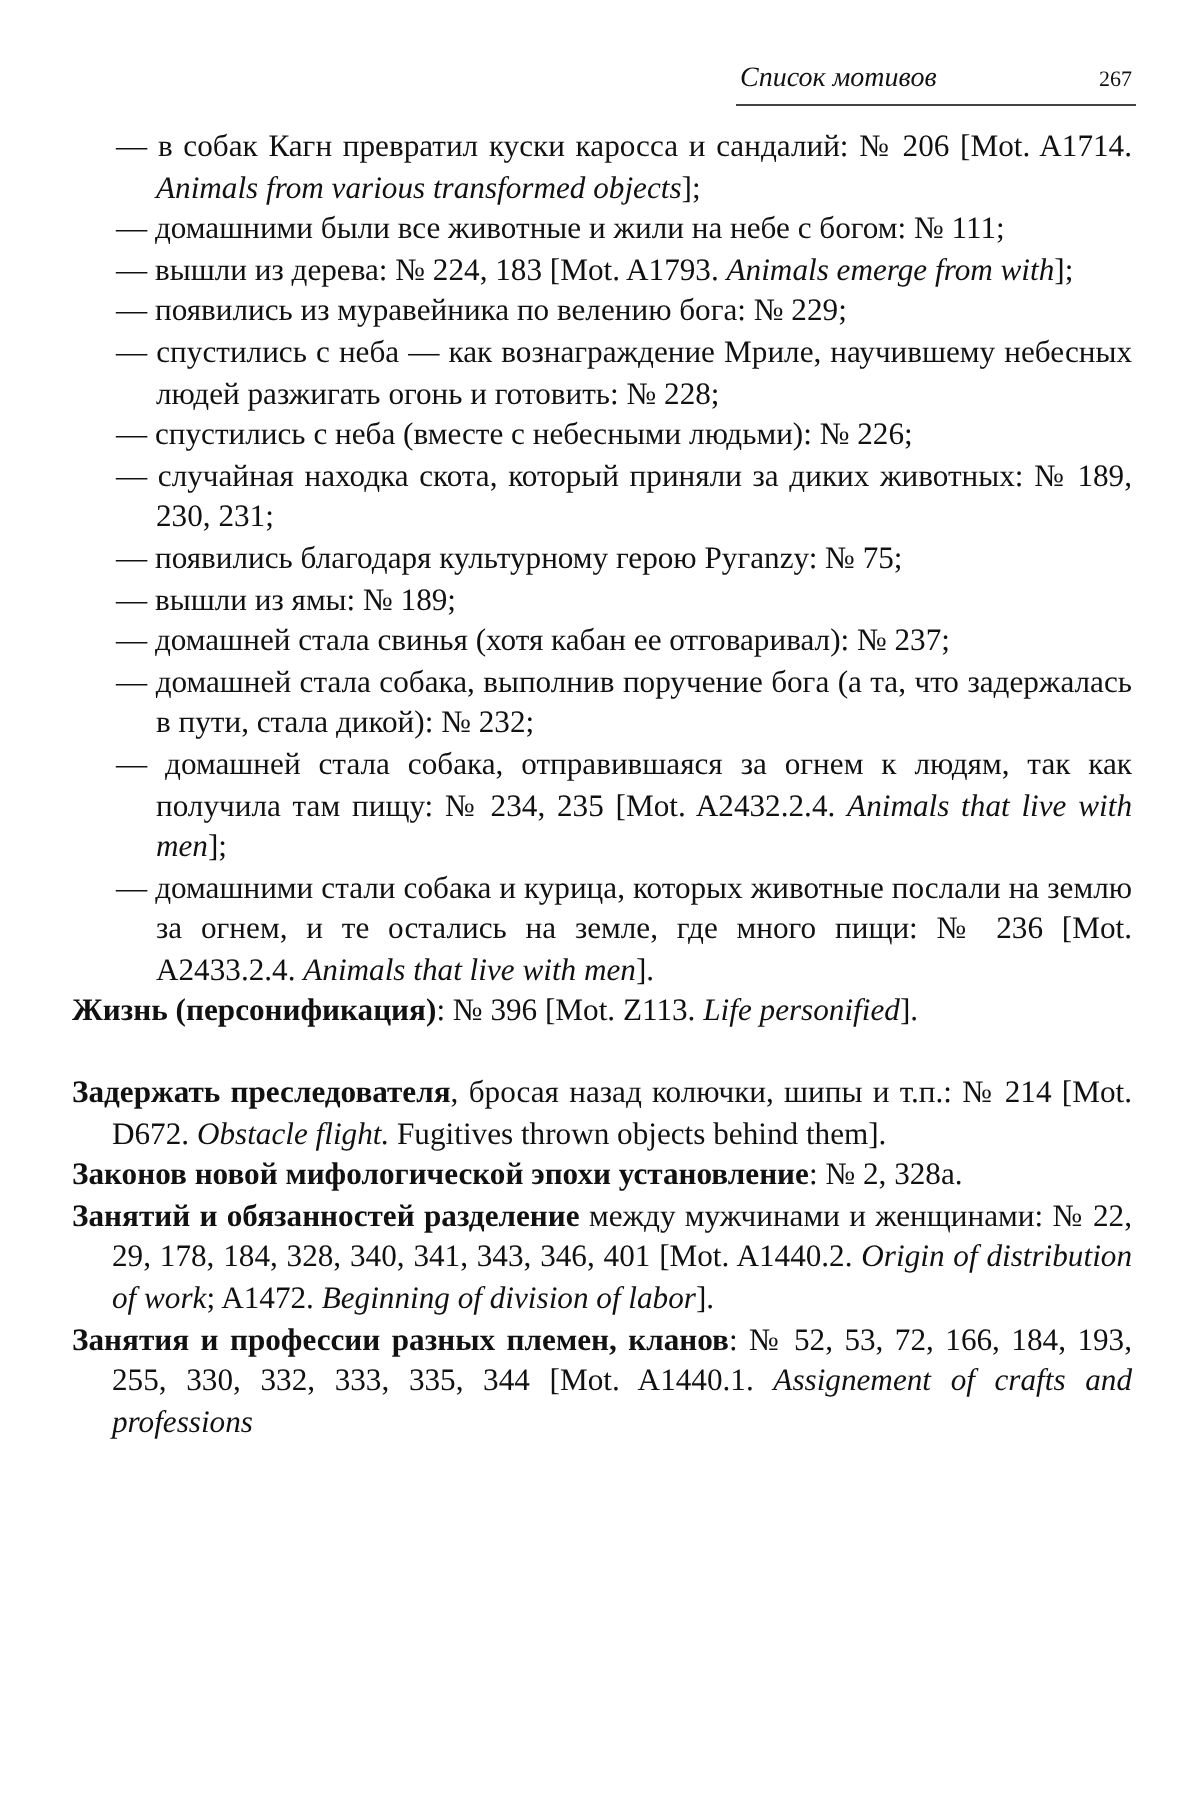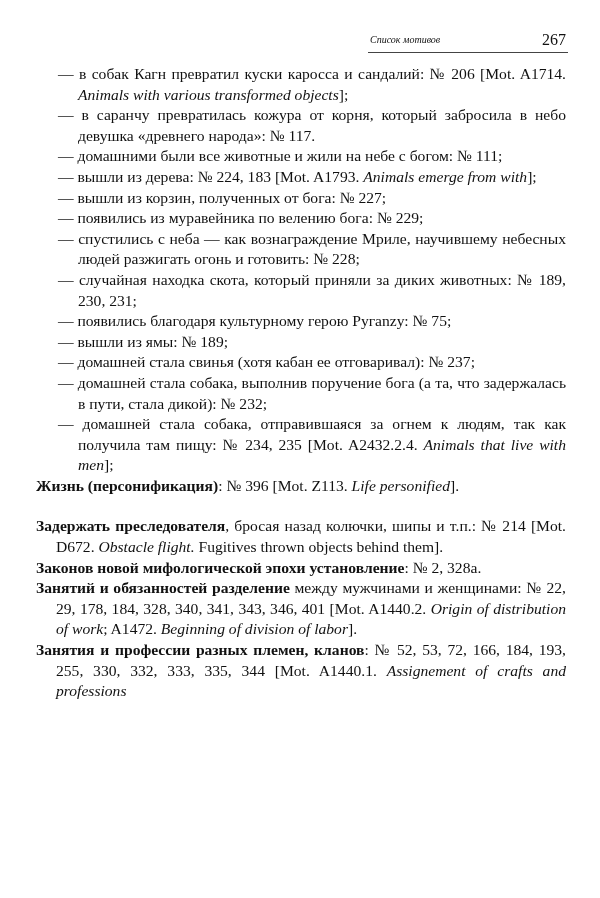--- a/index.html
+++ b/index.html
@@ -1,52 +1,52 @@
 <!DOCTYPE html>
 <html><head>
 <meta charset="utf-8">
 <style>
   html, body { margin:0; padding:0; background:#ffffff; }
   body { width:600px; height:898px; overflow:hidden; position:relative; color:#111; }
   .page { position:absolute; left:0; top:0; width:600px; height:898px; font-family:"Liberation Serif", serif; font-size:15.6px; line-height:20.6px; }
   .header { position:absolute; left:370px; top:30px; width:196px; height:18px; }
-  .header-title { position:absolute; left:0; top:0; font-style:italic; font-size:10px;font-family:Liberation Serif, serif; }
-  .header-page { position:absolute; right:0; top:0; font-size:16px; }
+  .header-title { position:absolute; left:0; top:0; font-style:italic; font-size:14px;font-family:Liberation Serif, serif; }
+  .header-page { position:absolute; right:0; top:0; font-size:11px; }
   .header-rule { position:absolute; left:368px; top:52px; width:200px; height:1.3px; background:#444; }
   .body { position:absolute; left:36px; top:64px; width:530px; }
   p { margin:0; text-align:justify; }
   .entry { padding-left:20px; text-indent:-20px; }
   .sub { padding-left:42px; text-indent:-20px; margin-left:0; }
   b { font-weight:bold; }
   i { font-style:italic; }
   .gap { height:20px; }
 </style>
 </head>
 <body>
 
 <div class="page">
   <div class="header">
     <span class="header-title">Список мотивов</span>
     <span class="header-page">267</span>
   </div>
   <div class="header-rule"></div>
   <div class="body" id="body">
-      <p class="sub"><span>— в собак Кагн превратил куски каросса и сандалий: № 206 [Mot. A1714. </span><i>Animals with various transformed objects</i><span>];</span></p>
-      <p class="sub"><span>— в саранчу превратилась кожура от корня, который забросила в небо девушка «древнего народа»: № 117.</span></p>
+      <p class="sub"><span>— в собак Кагн превратил куски каросса и сандалий: № 206 [Mot. A1714. </span><i>Animals from various transformed objects</i><span>];</span></p>
       <p class="sub"><span>— домашними были все животные и жили на небе с богом: № 111;</span></p>
       <p class="sub"><span>— вышли из дерева: № 224, 183 [Mot. A1793. </span><i>Animals emerge from with</i><span>];</span></p>
-      <p class="sub"><span>— вышли из корзин, полученных от бога: № 227;</span></p>
       <p class="sub"><span>— появились из муравейника по велению бога: № 229;</span></p>
       <p class="sub"><span>— спустились с неба — как вознаграждение Мриле, научившему небесных людей разжигать огонь и готовить: № 228;</span></p>
+      <p class="sub"><span>— спустились с неба (вместе с небесными людьми): № 226;</span></p>
       <p class="sub"><span>— случайная находка скота, который приняли за диких животных: № 189, 230, 231;</span></p>
       <p class="sub"><span>— появились благодаря культурному герою Ругanzу: № 75;</span></p>
       <p class="sub"><span>— вышли из ямы: № 189;</span></p>
       <p class="sub"><span>— домашней стала свинья (хотя кабан ее отговаривал): № 237;</span></p>
       <p class="sub"><span>— домашней стала собака, выполнив поручение бога (а та, что задержалась в пути, стала дикой): № 232;</span></p>
       <p class="sub"><span>— домашней стала собака, отправившаяся за огнем к людям, так как получила там пищу: № 234, 235 [Mot. A2432.2.4. </span><i>Animals that live with men</i><span>];</span></p>
+      <p class="sub"><span>— домашними стали собака и курица, которых животные послали на землю за огнем, и те остались на земле, где много пищи: № 236 [Mot. A2433.2.4. </span><i>Animals that live with men</i><span>].</span></p>
       <p class="entry"><b>Жизнь (персонификация)</b><span>: № 396 [Mot. Z113. </span><i>Life personified</i><span>].</span></p>
       <div class="gap"></div>
       <p class="entry"><b>Задержать преследователя</b><span>, бросая назад колючки, шипы и т.п.: № 214 [Mot. D672. </span><i>Obstacle flight.</i><span> Fugitives thrown objects behind them].</span></p>
       <p class="entry"><b>Законов новой мифологической эпохи установление</b><span>: № 2, 328a.</span></p>
       <p class="entry"><b>Занятий и обязанностей разделение</b><span> между мужчинами и женщинами: № 22, 29, 178, 184, 328, 340, 341, 343, 346, 401 [Mot. A1440.2. </span><i>Origin of distribution of work</i><span>; A1472. </span><i>Beginning of division of labor</i><span>].</span></p>
       <p class="entry"><b>Занятия и профессии разных племен, кланов</b><span>: № 52, 53, 72, 166, 184, 193, 255, 330, 332, 333, 335, 344 [Mot. A1440.1. </span><i>Assignement of crafts and professions</i></p>
     </div>
 </div>
 
 </body></html>

